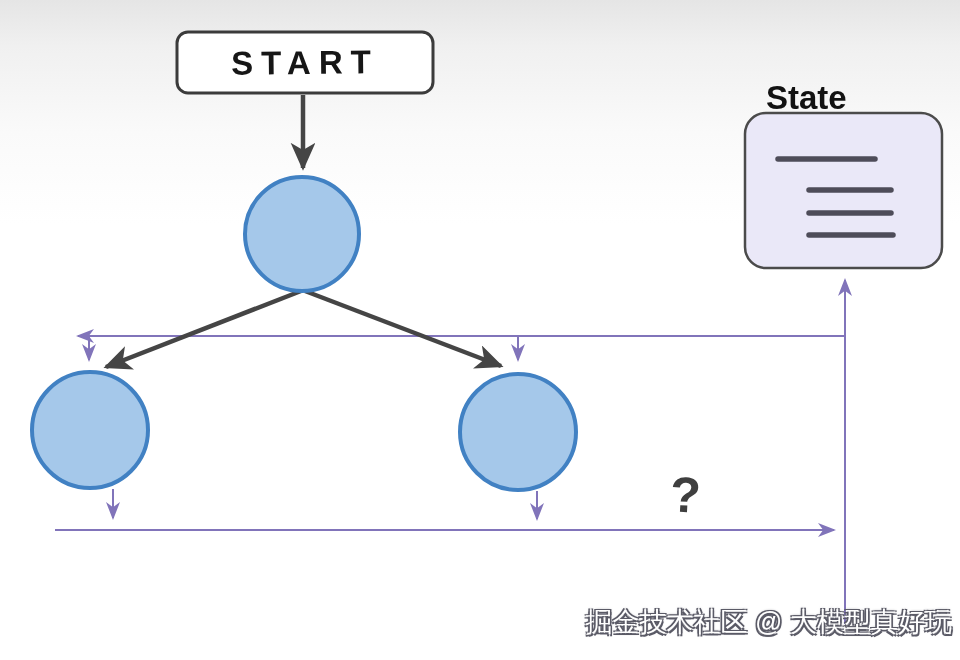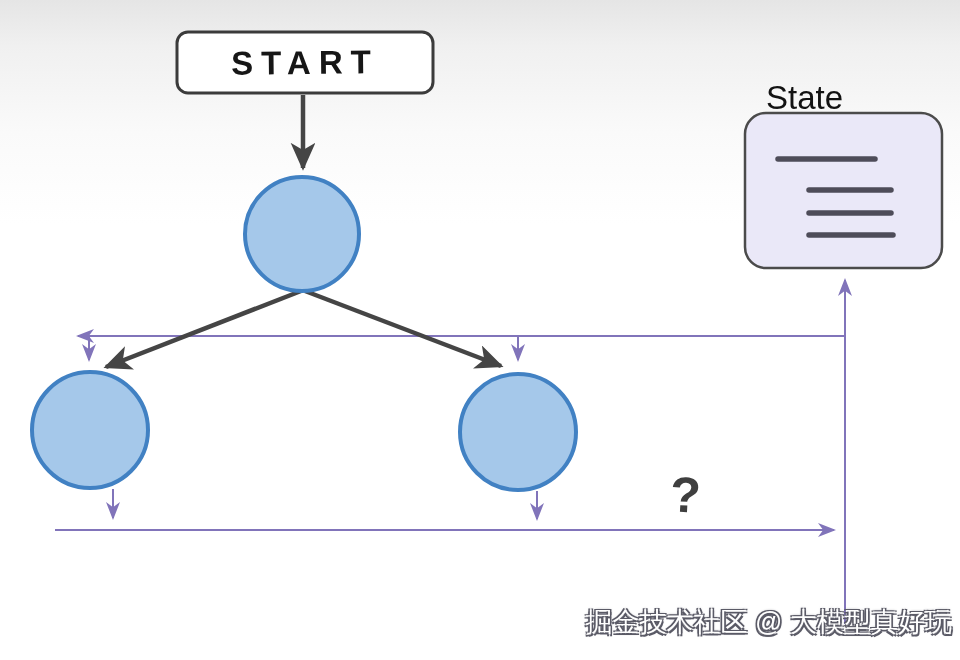--- a/index.html
+++ b/index.html
@@ -35,21 +35,21 @@
   .state-content-line{stroke:var(--state-line);stroke-width:5.5;stroke-linecap:round;}
   .label{position:absolute;user-select:none;}
   #start-label{
     left:177px;top:32px;width:256px;height:61px;
     display:flex;align-items:center;justify-content:center;
     font-size:33px;font-weight:600;letter-spacing:8px;color:#161616;
     transform:rotate(-0.6deg);
   }
   #state-label{
     left:766px;top:79px;
-    font-size:33px;font-weight:400;color:#121212;
+    font-size:33px;font-weight:700;color:#121212;
   }
   #question-mark{
     left:670px;top:466px;
     font-size:50px;font-weight:600;color:var(--question-color);
     transform:rotate(3deg);
   }
   #watermark{
     right:8px;top:604px;
     font-size:27px;font-weight:400;color:#ffffff;white-space:nowrap;
     text-shadow:-1.5px -1.5px 0 #5a5a66,1.5px -1.5px 0 #5a5a66,-1.5px 1.5px 0 #5a5a66,1.5px 1.5px 0 #5a5a66,0 0 3px #5a5a66;

